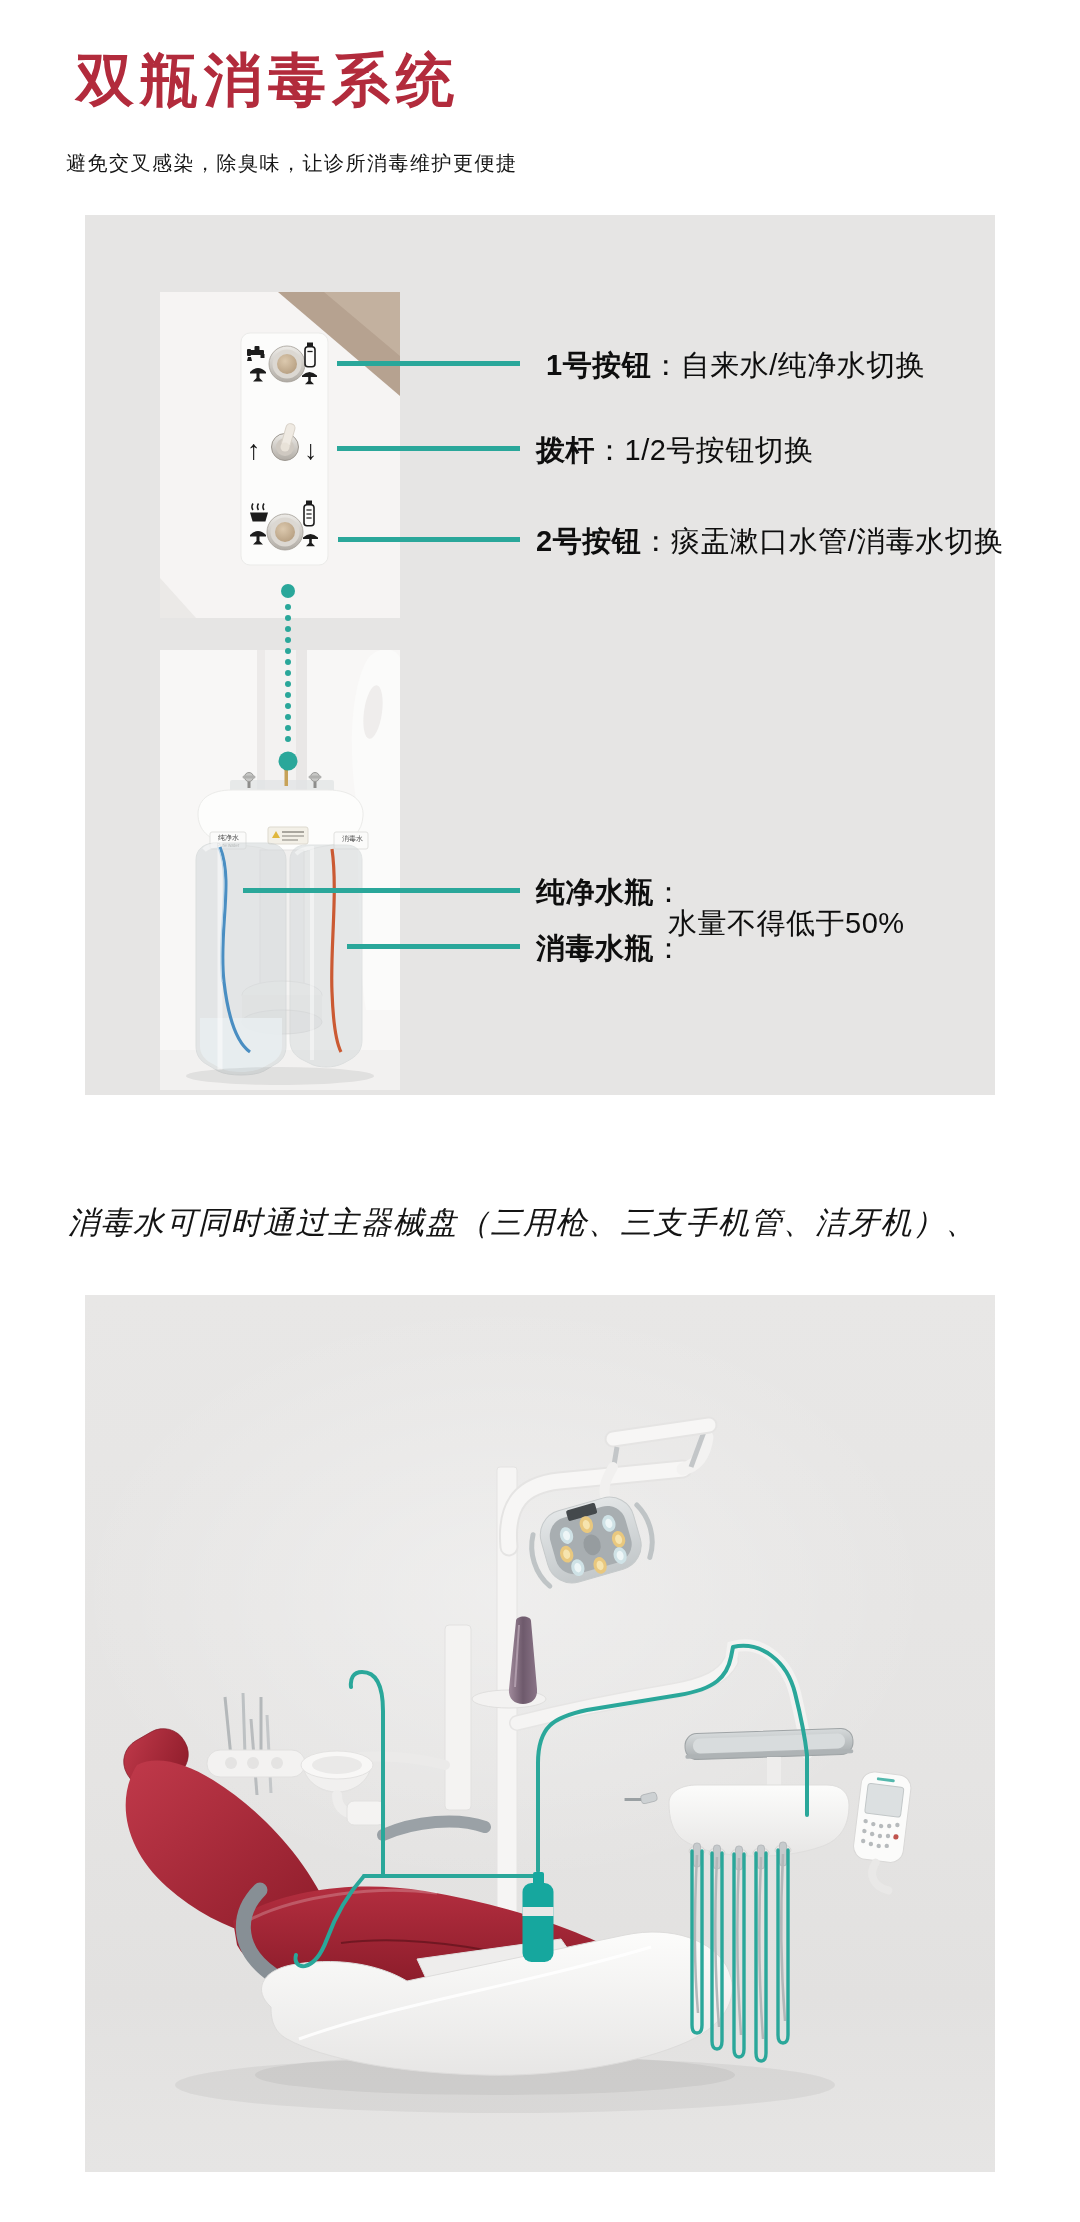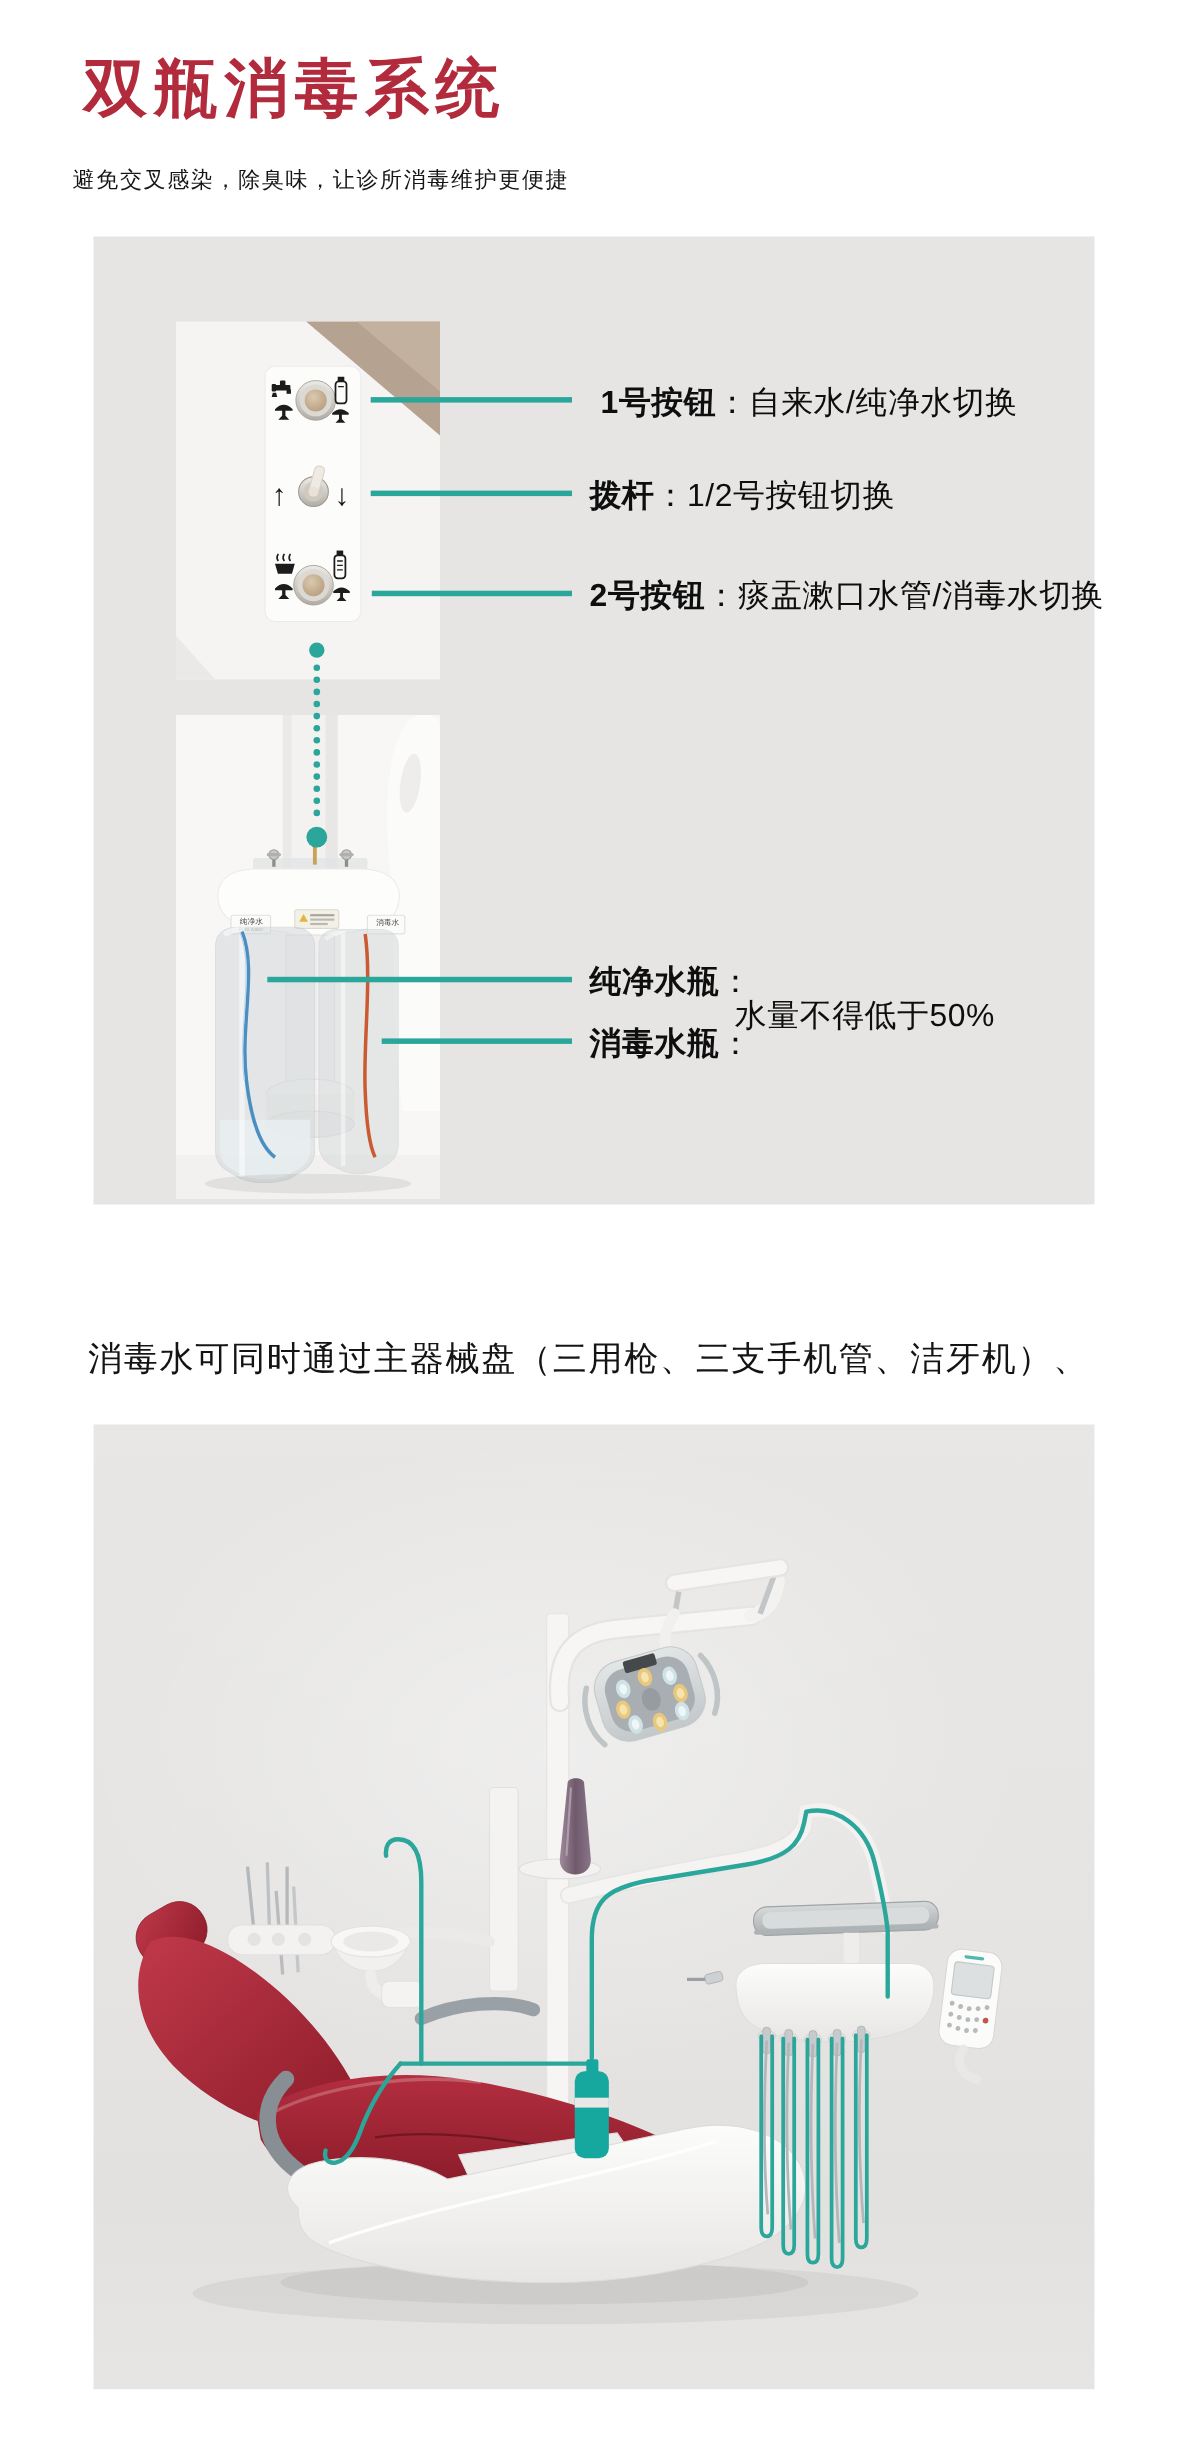--- a/index.html
+++ b/index.html
@@ -32,22 +32,22 @@
   .callout-line{position:absolute;height:5px;background:#2aa79a;z-index:4;}
   .callout-text{
     position:absolute;z-index:4;font-size:29px;color:#0e0e0e;
     white-space:nowrap;letter-spacing:0.5px;
   }
   .callout-text .lbl{font-weight:700;}
   .callout-note{
     position:absolute;z-index:4;font-size:29px;color:#0e0e0e;white-space:nowrap;letter-spacing:0.5px;
   }
   .para{
-    position:absolute;left:68px;top:1198px;margin:12px;
-    font-size:31px;line-height:49px;letter-spacing:1.5px;color:#141414;
+    position:absolute;left:68px;top:1198px;margin:0;
+    font-size:31px;line-height:49px;letter-spacing:1.5px;color:#141414;font-style:italic;
   }
   svg{display:block;}
 </style>
 </head>
 <body>
 
 <div>
 
   <h1 class="page-title">双瓶消毒系统</h1>
   <div class="page-subtitle">避免交叉感染，除臭味，让诊所消毒维护更便捷</div>

